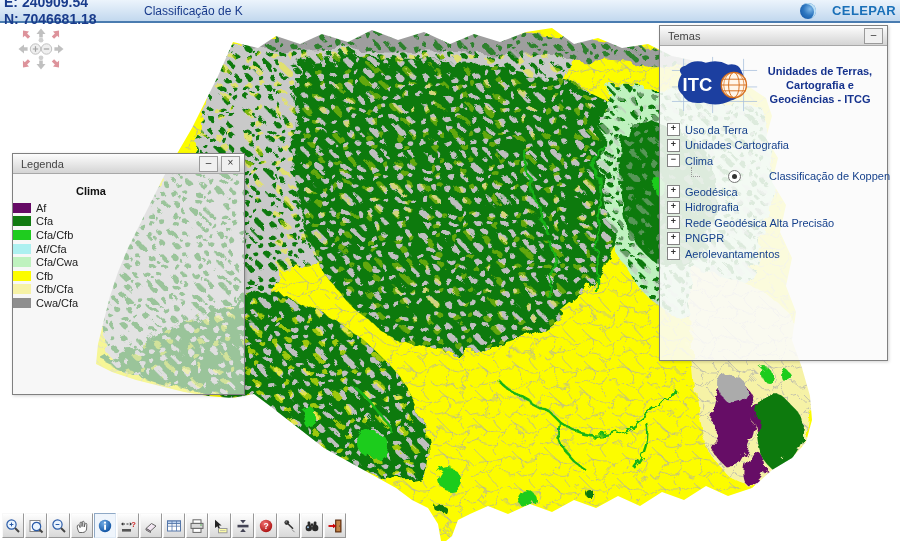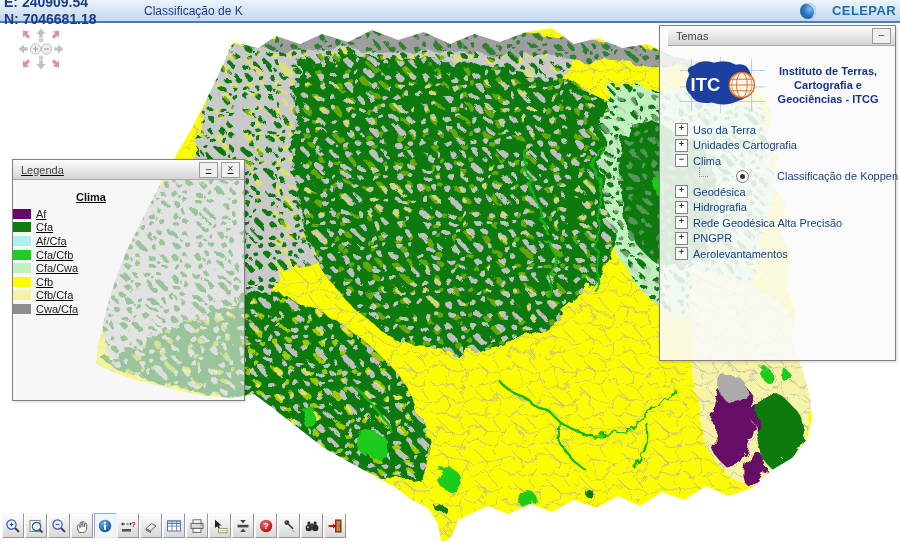--- a/index.html
+++ b/index.html
@@ -19,28 +19,28 @@
   
   #mapsvg{position:absolute;top:0;left:0;z-index:1;}
   #panwidget{position:absolute;top:27px;left:15px;z-index:5;opacity:.55;}
   
   .panel{position:absolute;border:1px solid #808080;box-shadow:1px 1px 3px rgba(0,0,0,.18);}
   .ptitle{height:19px;background:linear-gradient(#FDFDFD,#D4D4D4);border-bottom:1px solid #A8A8A8;
     display:flex;align-items:center;font-size:11px;color:#444;padding:0 4px 0 8px;}
   .pbtns{margin-left:auto;display:flex;gap:3px;}
   .pbtn{width:17px;height:14px;border:1px solid #9A9A9A;background:#F0F0F0;color:#333;
     font-size:10px;line-height:12px;text-align:center;cursor:default;}
-  #legendpanel{left:12px;top:159px;width:231px;height:240px;z-index:10;
-    background:rgba(242,242,242,0.62);text-decoration:underline;}
+  #legendpanel{left:12px;top:153px;width:231px;height:240px;z-index:10;
+    background:rgba(242,242,242,0.62);}
   #legendpanel .lheading{margin:11px 0 4px 63px;font-size:11px;font-weight:bold;color:#111;}
   .lrow{display:flex;align-items:center;height:13.6px;}
   .lswatch{width:18px;height:10px;flex:none;}
   .llabel{margin-left:5px;font-size:11px;color:#222;}
   #themespanel{left:659px;top:25px;width:227px;height:334px;z-index:10;
-    background:rgba(250,250,250,0.88);padding-left:8px;}
+    background:rgba(250,250,250,0.88);}
   #logoblock{position:relative;margin:9px 6px 7px 10px;height:60px;display:flex;align-items:center;}
   #orgtext{width:126px;text-align:center;font-size:11px;font-weight:bold;color:#16338E;line-height:1.3;}
   .tree{margin:2px 0 0 7px;}
   .trow{display:flex;align-items:center;height:15.5px;gap:5px;}
   .texp{width:11px;height:11px;flex:none;border:1px solid #848484;background:#fff;color:#333;
     font-size:9px;line-height:9px;text-align:center;font-weight:bold;}
   .tlabel{font-size:11px;font-weight:normal;color:#16418C;white-space:nowrap;}
   .tsub{margin-left:24px;gap:28px;}
   .elbow{width:8px;height:9px;border-left:1px dotted #999;border-bottom:1px dotted #999;
     margin-top:-8px;flex:none;}
@@ -229,26 +229,26 @@
     <div class="lheading">Clima</div>
     <div class="lrow">
         <span class="lswatch" style="background-color: rgb(102, 10, 102);"></span>
         <span class="llabel">Af</span>
       </div>
     <div class="lrow">
         <span class="lswatch" style="background-color: rgb(17, 122, 17);"></span>
         <span class="llabel">Cfa</span>
       </div>
     <div class="lrow">
+        <span class="lswatch" style="background-color: rgb(31, 204, 31);"></span>
+        <span class="llabel">Cfa/Cfb</span>
+      </div>
+    <div class="lrow">
         <span class="lswatch" style="background-color: rgb(173, 240, 240);"></span>
         <span class="llabel">Af/Cfa</span>
-      </div>
-    <div class="lrow">
-        <span class="lswatch" style="background-color: rgb(31, 204, 31);"></span>
-        <span class="llabel">Cfa/Cfb</span>
       </div>
     <div class="lrow">
         <span class="lswatch" style="background-color: rgb(191, 242, 191);"></span>
         <span class="llabel">Cfa/Cwa</span>
       </div>
     <div class="lrow">
         <span class="lswatch" style="background-color: rgb(252, 252, 0);"></span>
         <span class="llabel">Cfb</span>
       </div>
     <div class="lrow">
@@ -283,21 +283,21 @@
         <g>
           <circle cx="66" cy="29" r="13" fill="#FFF6EA" stroke="#D8701E" stroke-width="1.4"></circle>
           <ellipse cx="66" cy="29" rx="5.5" ry="13" fill="none" stroke="#D8701E"></ellipse>
           <ellipse cx="66" cy="29" rx="10.5" ry="13" fill="none" stroke="#D8701E" stroke-width="0.7"></ellipse>
           <line x1="53.5" y1="23" x2="78.5" y2="23" stroke="#D8701E"></line>
           <line x1="53" y1="29" x2="79" y2="29" stroke="#D8701E"></line>
           <line x1="53.5" y1="35" x2="78.5" y2="35" stroke="#D8701E"></line>
         </g>
       </svg>
       <div id="orgtext">
-        <div>Instituto de Terras,</div>
+        <div>Unidades de Terras,</div>
         <div>Cartografia e</div>
         <div>Geociências - ITCG</div>
       </div>
     </div>
     <div class="tree">
       <div class="trow">
         <span class="texp">+</span>
         <span class="tlabel">Uso da Terra</span>
       </div>
       <div class="trow">

